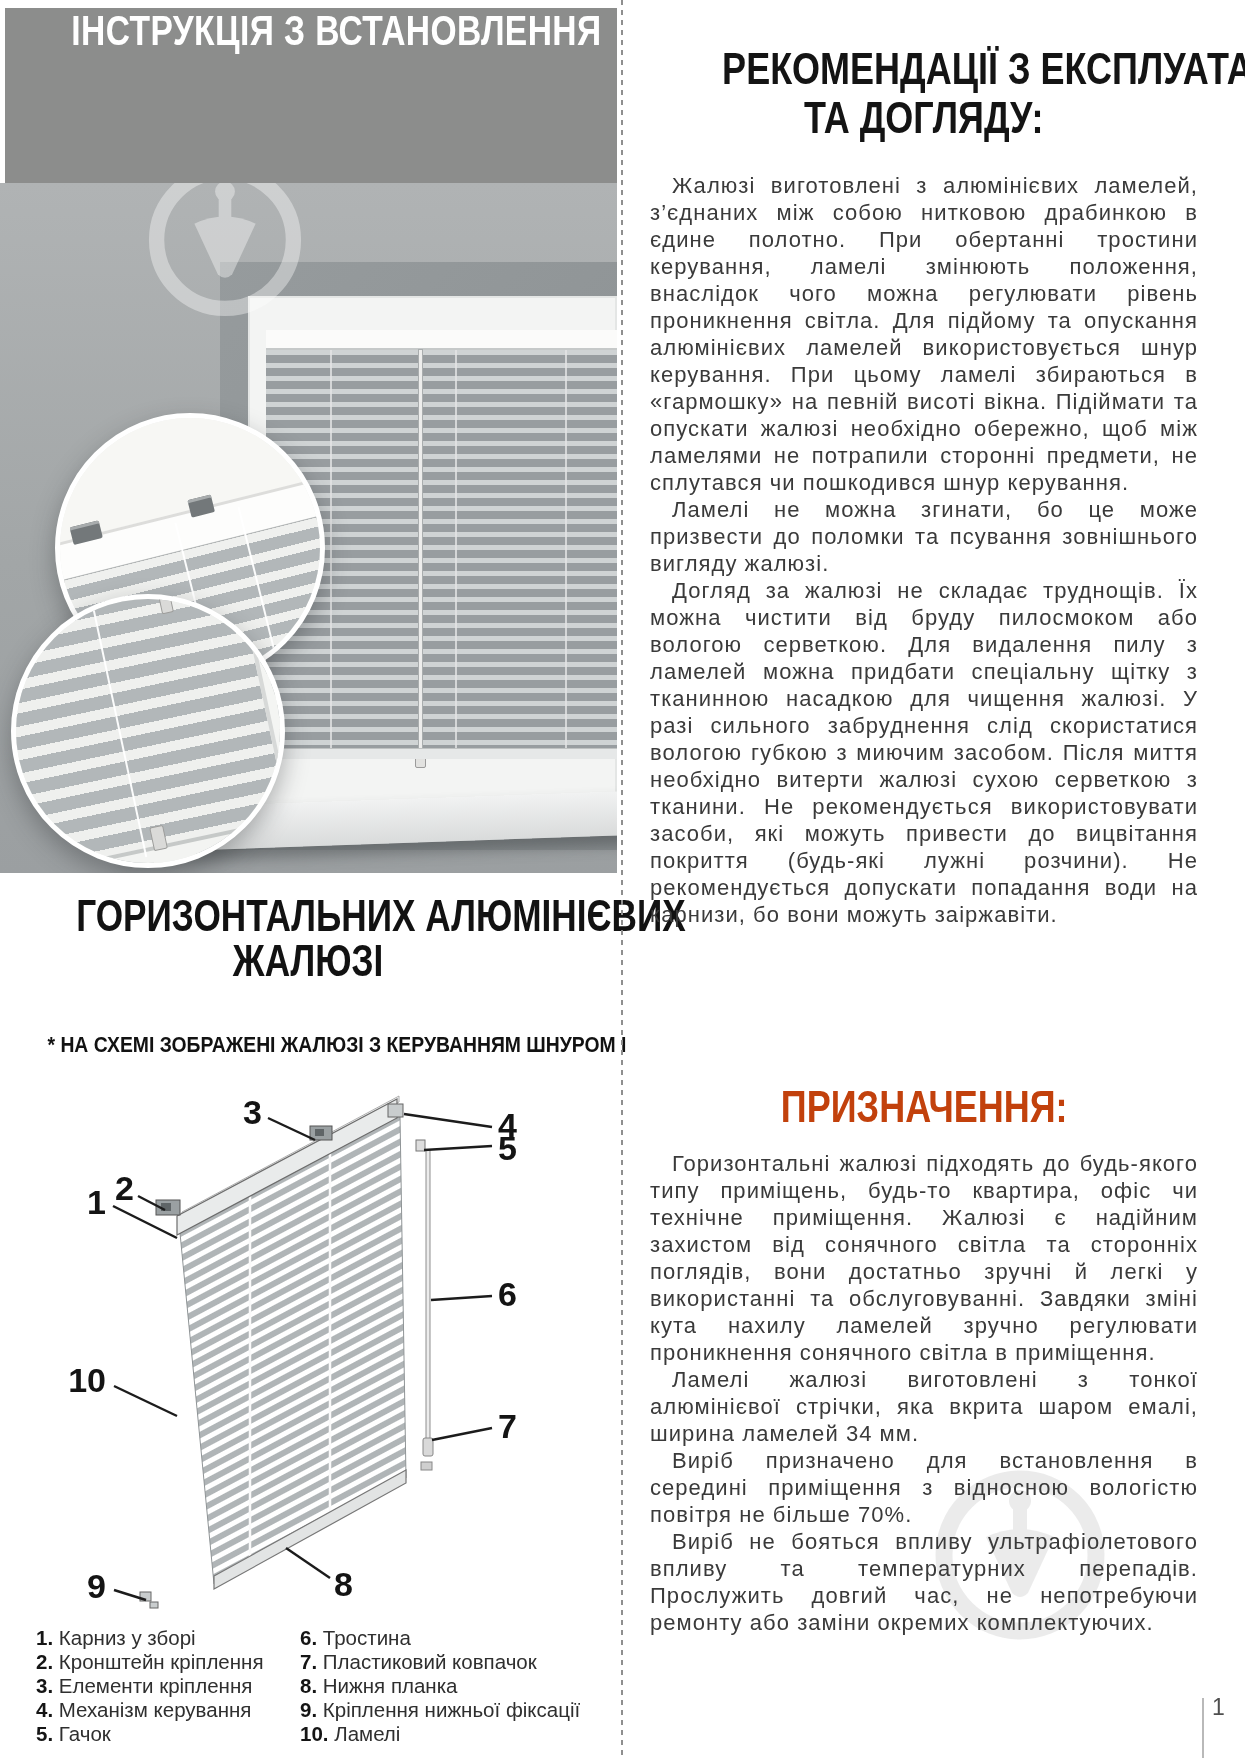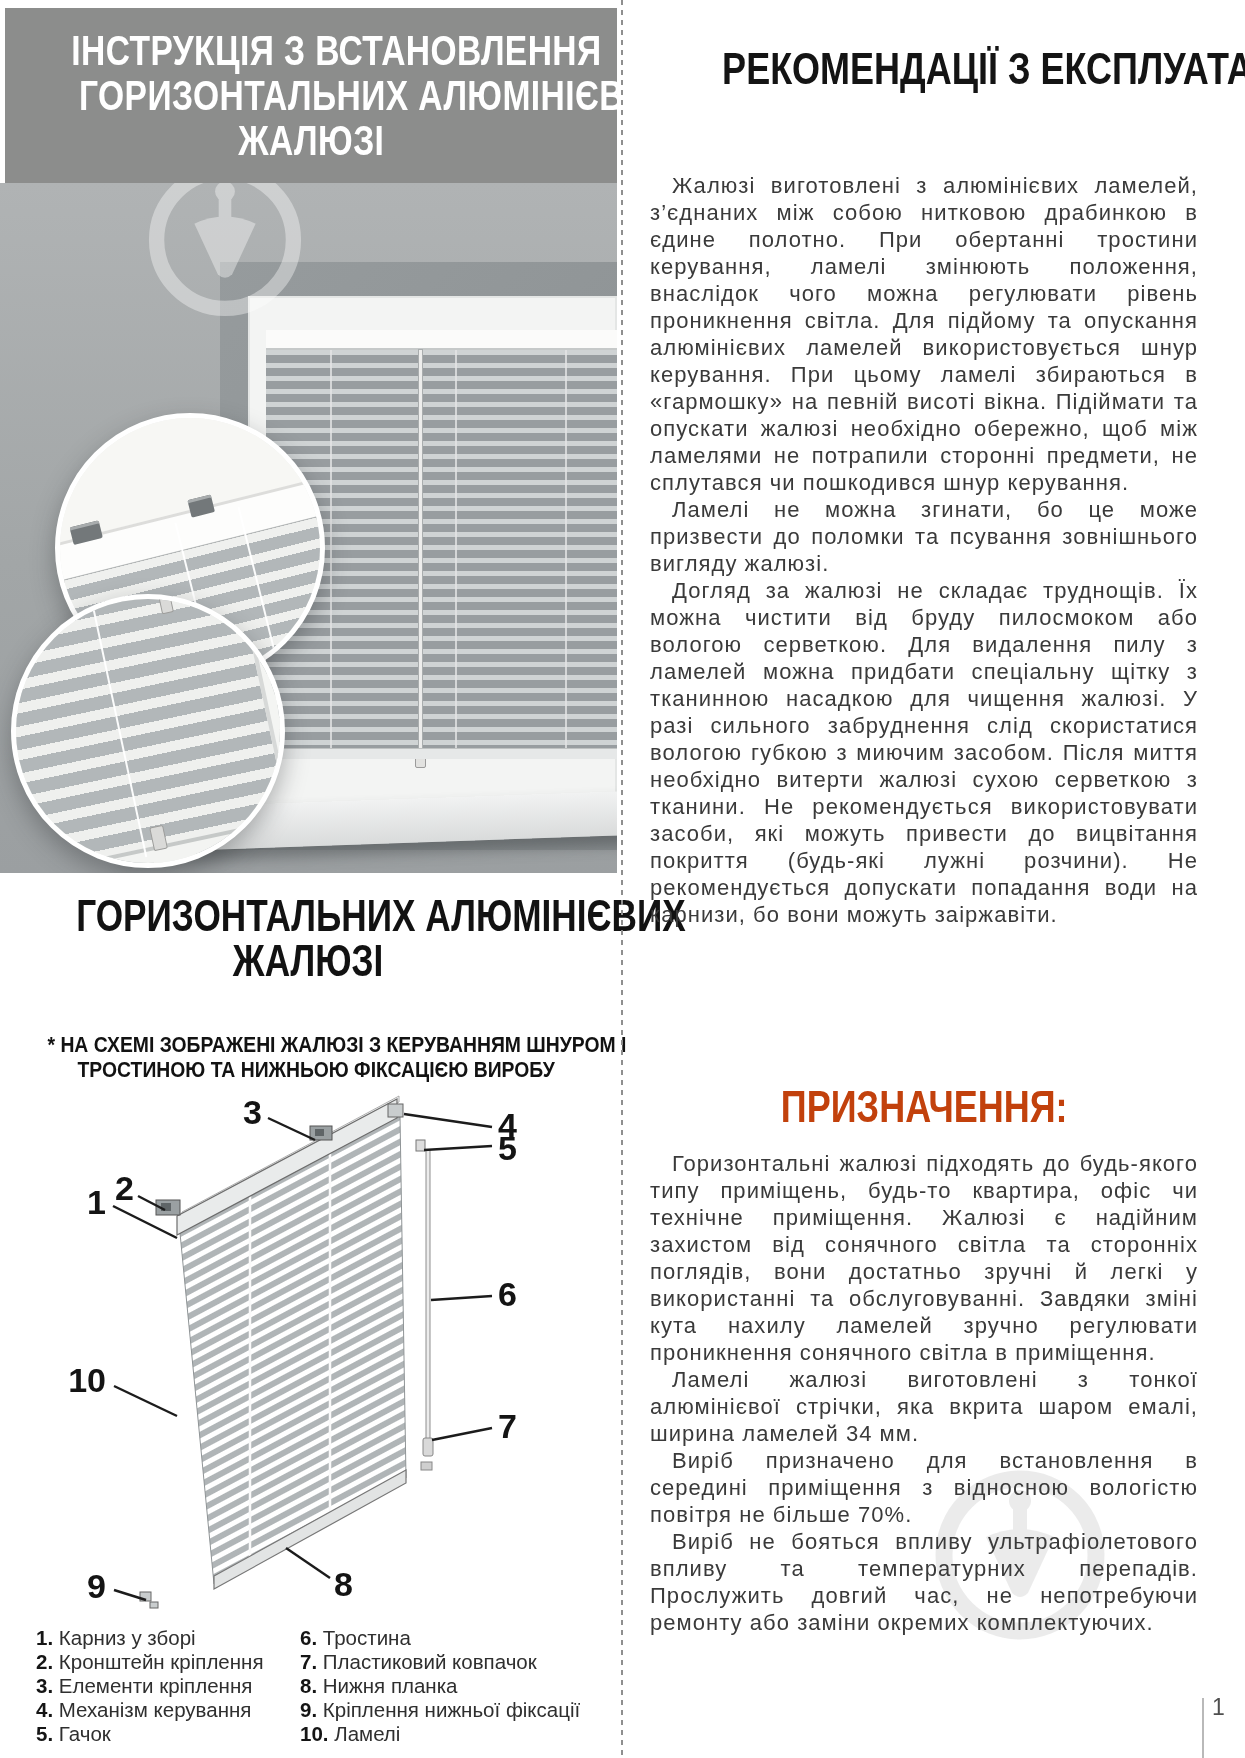--- a/index.html
+++ b/index.html
@@ -7,21 +7,21 @@
     position:relative;width:1245px;height:1758px;background:#ffffff;
     font-family:"Liberation Sans",sans-serif;overflow:hidden;
   }
   
   .cx{display:inline-block;transform:scaleX(0.80);transform-origin:center;white-space:nowrap;}
   .cx88{display:inline-block;transform:scaleX(0.88);transform-origin:center;white-space:nowrap;}
   .hline{display:block;text-align:center;}
   
   .title-box{
     position:absolute;left:5px;top:8px;width:612px;height:175px;background:#8c8d8c;
-    display:flex;flex-direction:column;justify-content:center;
+    display:flex;flex-direction:row;justify-content:space-between;
   }
   .title-box .hline{color:#ffffff;font-weight:bold;font-stretch:condensed;
     font-size:42px;line-height:45px;letter-spacing:0.5px;}
   .photo{
     position:absolute;left:0;top:183px;width:617px;height:690px;
     background:linear-gradient(180deg,#b0b3b4 0%,#a2a6a7 55%,#9b9fa1 100%);overflow:hidden;
   }
   .recess{position:absolute;left:220px;top:79px;width:397px;height:588px;
     background:linear-gradient(135deg,#969b9d 0%,#898e90 100%);}
   .winframe{position:absolute;left:248px;top:113px;width:369px;height:516px;
@@ -143,21 +143,20 @@
     </svg>
   </div>
 
   <div class="section-title">
     <span class="hline"><span class="cx">ГОРИЗОНТАЛЬНИХ АЛЮМІНІЄВИХ</span></span>
     <span class="hline"><span class="cx">ЖАЛЮЗІ</span></span>
   </div>
 
   <div class="note">
     <span class="hline"><span class="cx88">* НА СХЕМІ ЗОБРАЖЕНІ ЖАЛЮЗІ З КЕРУВАННЯМ ШНУРОМ І</span></span>
-    <span class="hline"><span class="cx88">ТРОСТИНОЮ ТА НИЖНЬОЮ ФІКСАЦІЄЮ ВИРОБУ</span></span>
   </div>
 
   <svg class="diagram-svg" width="620" height="560" viewBox="0 1095 620 560">
     <defs>
       <pattern id="slatpat" width="8" height="11" patternUnits="userSpaceOnUse" patternTransform="rotate(-28)">
         <rect x="0" y="0" width="8" height="5" fill="#ffffff"></rect>
         <rect x="0" y="5" width="8" height="6" fill="#b0b5b7"></rect>
       </pattern>
     </defs>
 
@@ -232,20 +231,21 @@
 
     <svg class="watermark" style="left:270px;top:1455px;opacity:.55;z-index:0;" width="200" height="200" viewBox="-100 -100 200 200">
       <circle r="76" fill="none" stroke="#dcdcdc" stroke-width="17"></circle>
       <circle cx="0" cy="-54" r="11" fill="#dcdcdc"></circle>
       <rect x="-7" y="-50" width="14" height="34" rx="4" fill="#dcdcdc"></rect>
       <path d="M-34,-18 Q0,-34 34,-18 L8,38 Q0,46 -8,38 Z" fill="#dcdcdc"></path>
     </svg>
 
     <div class="rc-title">
       <span class="hline"><span class="cx">РЕКОМЕНДАЦІЇ З ЕКСПЛУАТАЦІЇ</span></span>
+      <span class="hline"><span class="cx">ТА ДОГЛЯДУ:</span></span>
     </div>
 
     <div class="body-text rec-text">
       <p>Жалюзі виготовлені з алюмінієвих ламелей, з’єднаних між собою нитковою драбинкою в єдине полотно. При обертанні тростини керування, ламелі змінюють положення, внаслідок чого можна регулювати рівень проникнення світла. Для підйому та опускання алюмінієвих ламелей використовується шнур керування. При цьому ламелі збираються в «гармошку» на певній висоті вікна. Підіймати та опускати жалюзі необхідно обережно, щоб між ламелями не потрапили сторонні предмети, не сплутався чи пошкодився шнур керування.</p>
       <p>Ламелі не можна згинати, бо це може призвести до поломки та псування зовнішнього вигляду жалюзі.</p>
       <p>Догляд за жалюзі не складає труднощів. Їх можна чистити від бруду пилосмоком або вологою серветкою. Для видалення пилу з ламелей можна придбати спеціальну щітку з тканинною насадкою для чищення жалюзі. У разі сильного забруднення слід скористатися вологою губкою з миючим засобом. Після миття необхідно витерти жалюзі сухою серветкою з тканини. Не рекомендується використовувати засоби, які можуть привести до вицвітання покриття (будь-які лужні розчини). Не рекомендується допускати попадання води на карнизи, бо вони можуть заіржавіти.</p>
     </div>
 
     <div class="purpose-title">
       <span class="hline"><span class="cx">ПРИЗНАЧЕННЯ:</span></span>

